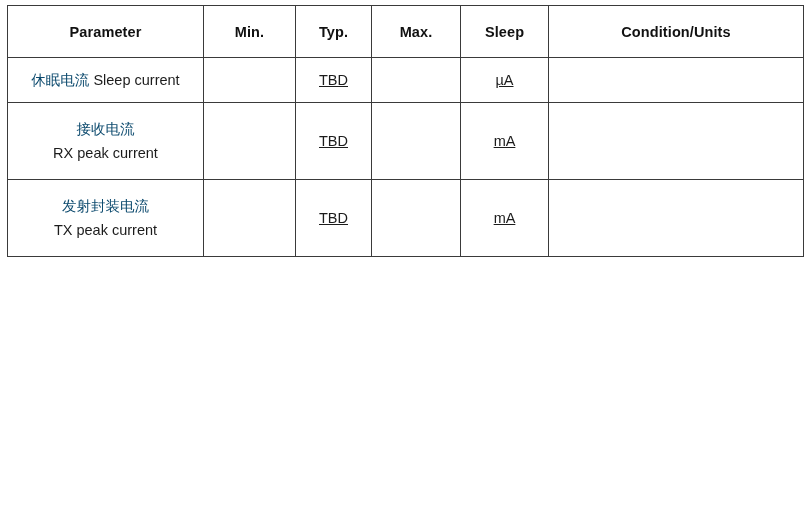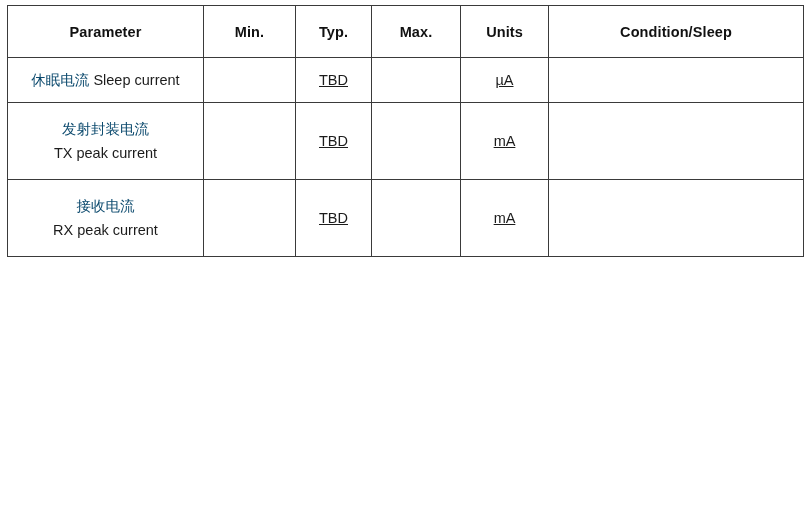--- a/index.html
+++ b/index.html
@@ -111,54 +111,54 @@
       <col class="c-units">
       <col class="c-note">
     </colgroup>
 
     <thead>
       <tr>
         <th>Parameter</th>
         <th>Min.</th>
         <th>Typ.</th>
         <th>Max.</th>
-        <th>Units</th>
-        <th>Condition/Sleep</th>
+        <th>Sleep</th>
+        <th>Condition/Units</th>
       </tr>
     </thead>
 
     <tbody>
 
       <tr class="h1">
         <td class="param-cell">
           <span class="p-line"><span class="cjk">休眠电流</span> <span class="latin">Sleep current</span></span>
         </td>
         <td class="val empty-cell"></td>
         <td class="val">TBD</td>
         <td class="val empty-cell"></td>
         <td class="val">µA</td>
         <td class="val empty-cell"></td>
       </tr>
 
       <tr class="h2">
         <td class="param-cell">
-          <span class="p-line cjk">发射封装电流</span>
-          <span class="p-line latin">TX peak current</span>
+          <span class="p-line cjk">接收电流</span>
+          <span class="p-line latin">RX peak current</span>
         </td>
         <td class="val empty-cell"></td>
         <td class="val">TBD</td>
         <td class="val empty-cell"></td>
         <td class="val">mA</td>
         <td class="val empty-cell"></td>
       </tr>
 
       <tr class="h2">
         <td class="param-cell">
-          <span class="p-line cjk">接收电流</span>
-          <span class="p-line latin">RX peak current</span>
+          <span class="p-line cjk">发射封装电流</span>
+          <span class="p-line latin">TX peak current</span>
         </td>
         <td class="val empty-cell"></td>
         <td class="val">TBD</td>
         <td class="val empty-cell"></td>
         <td class="val">mA</td>
         <td class="val empty-cell"></td>
       </tr>
 
 
 

